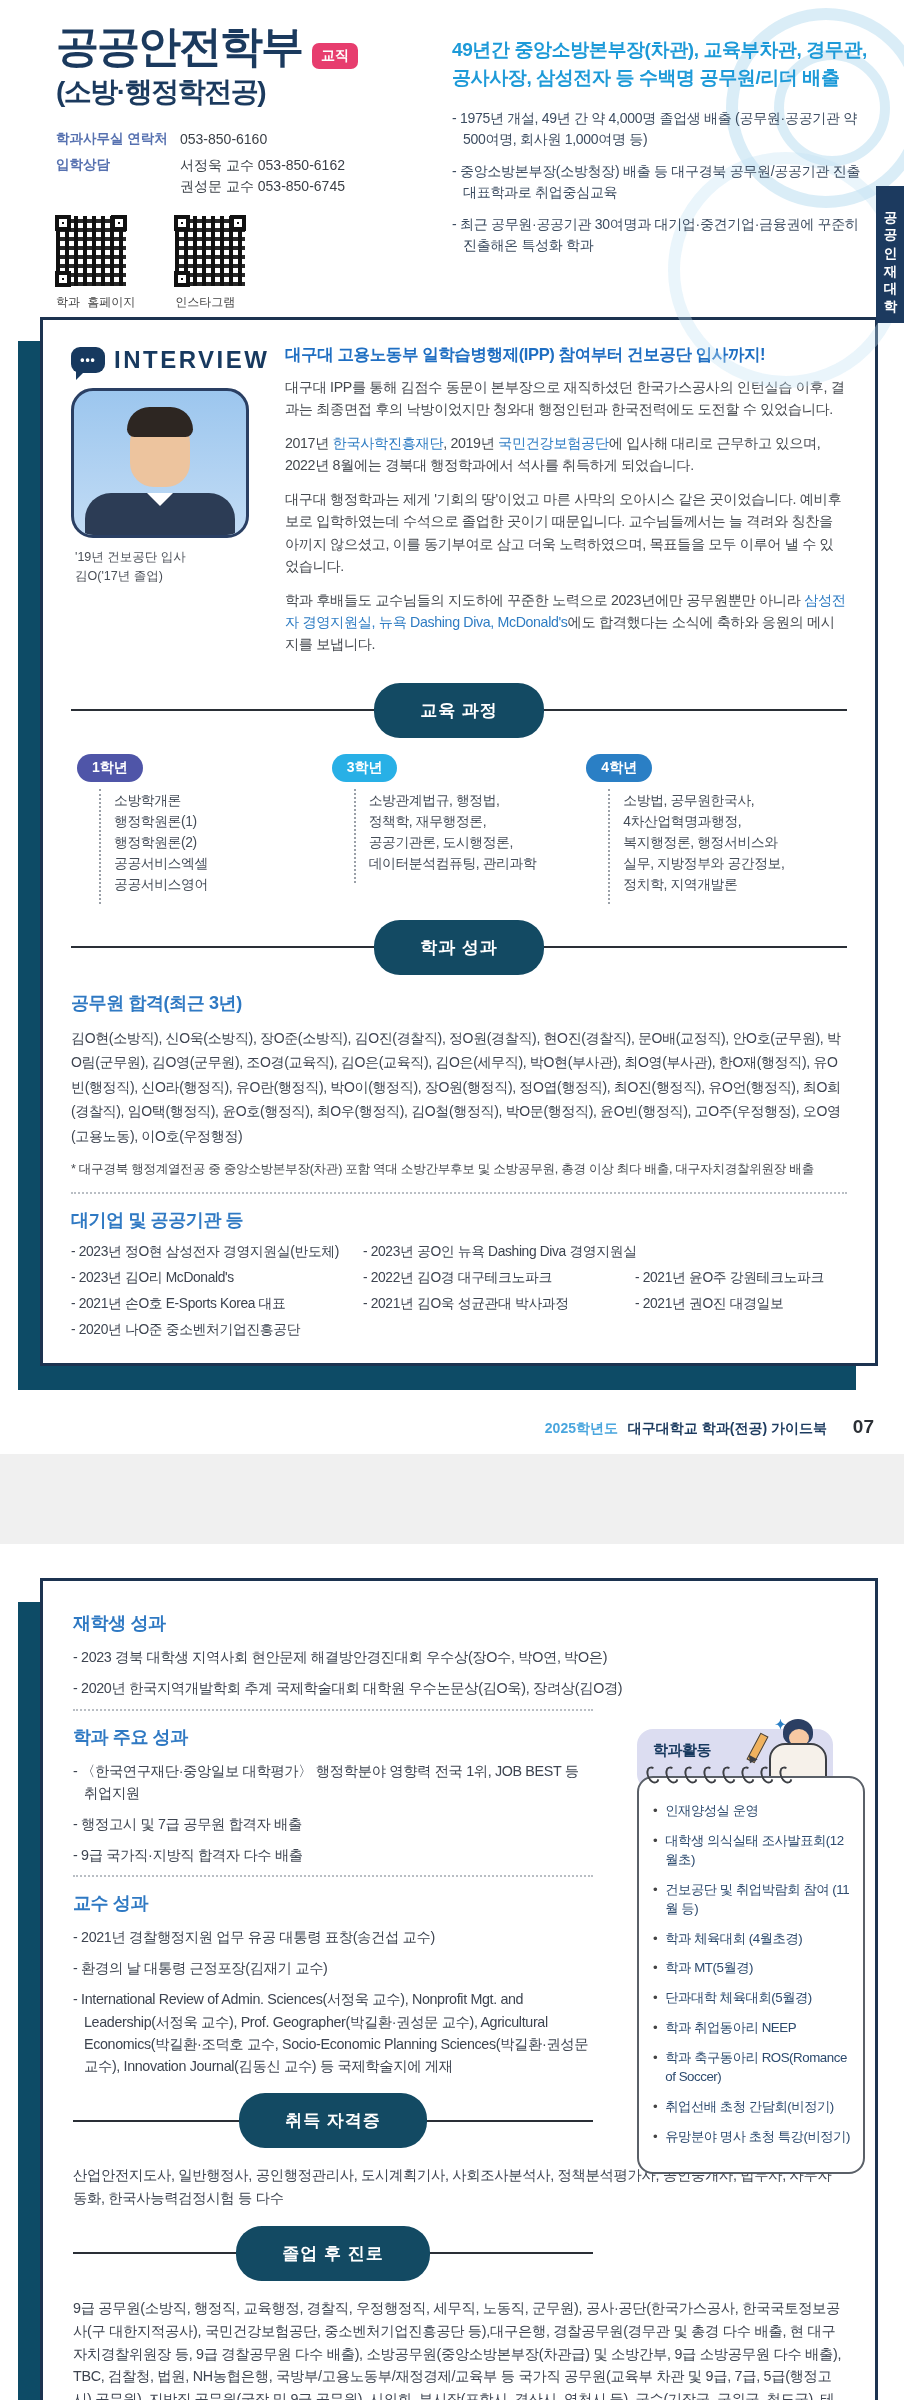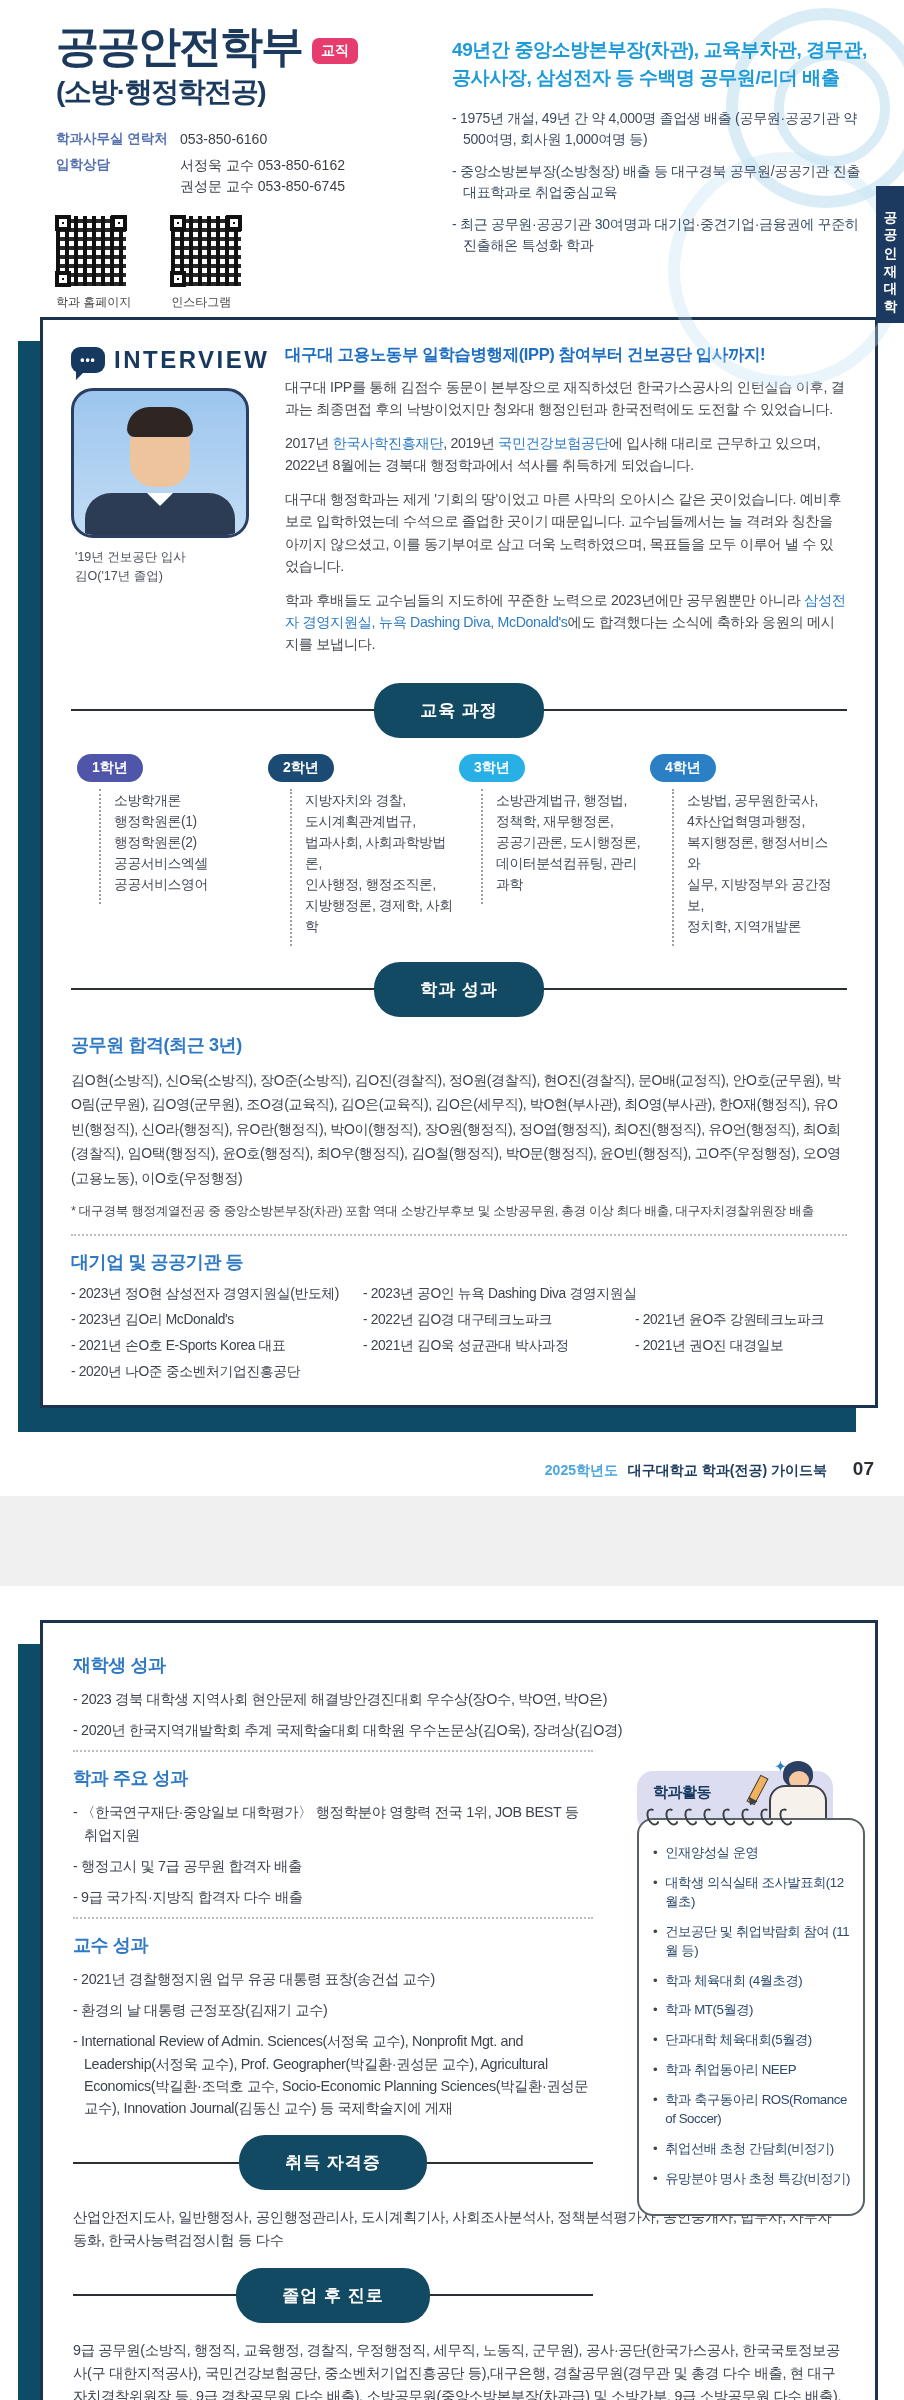--- a/index.html
+++ b/index.html
@@ -8,35 +8,35 @@
     width: 904px;
     background: #e9e9e9;
     font-family: "Liberation Sans", sans-serif;
     color:#3d4450;
   }
   .page { background:#fff; position:relative; overflow:hidden; }
 
   
   .p1-header { display:flex; padding:24px 14px 0 56px; position:relative; }
   .head-left { width:392px; flex:none; position:relative; z-index:2; }
-  .title-row { display:flex; align-items:center; gap:10px; }
+  .title-row { display:flex; align-items:flex-end; gap:10px; }
   .dept-title { font-size:43px; margin:0; color:#1b3a5e; font-weight:800; letter-spacing:-2px; line-height:1.05; }
   .badge-pink { background:#e73d6e; color:#fff; font-size:14px; font-weight:700; padding:4px 9px; border-radius:7px; margin-top:8px; flex:none; }
   .subtitle { font-size:28px; font-weight:700; color:#1b3a5e; letter-spacing:-1.5px; margin:4px 0 18px; }
   .c-row { display:flex; margin-bottom:6px; }
   .c-label { width:124px; flex:none; font-size:13.5px; font-weight:700; color:#5671b0; padding-top:1px; }
   .c-val { font-size:14px; color:#3a3f46; line-height:1.45; }
   .qr-row { display:flex; gap:40px; margin-top:20px; }
   .qr { width:70px; height:70px; position:relative;
         background:
           repeating-linear-gradient(0deg, rgba(17,17,17,0.9) 0 4px, transparent 4px 9px),
           repeating-linear-gradient(90deg, #111 0 4px, #fff 4px 9px); }
   .qf { position:absolute; width:8px; height:8px; background:#111; border:3px solid #fff; outline:4px solid #111; }
   .qf.tl { top:3px; left:3px; } .qf.tr { top:3px; right:3px; } .qf.bl { bottom:3px; left:3px; }
-  .qr-label { font-size:12px; color:#444; margin-top:8px; }
+  .qr-label { font-size:12px; color:#444; margin-top:8px;font-family:Liberation Mono, monospace; }
 
   .head-right { flex:1; padding:12px 18px 0 4px; position:relative; z-index:1; }
   .headline { font-size:19px; font-weight:800; color:#1d9ad8; line-height:1.48; white-space:pre-line; margin-bottom:16px; letter-spacing:-0.4px; position:relative; z-index:2; }
   .h-bullet { font-size:14px; color:#3c4c60; line-height:1.5; margin-bottom:11px; padding-left:11px; text-indent:-11px; letter-spacing:-0.3px; position:relative; z-index:2; }
   .deco-ring { position:absolute; border-radius:50%; border:12px solid rgba(173,214,238,0.45); z-index:0; }
   .r1 { width:200px; height:200px; right:-36px; top:-16px; }
   .r2 { width:116px; height:116px; right:0px; top:26px; border-width:10px; }
   .r3 { width:236px; height:236px; right:-14px; top:128px; border-color:rgba(196,226,244,0.35); }
 
   .side-tab { position:absolute; top:186px; right:0; background:#1c3a5f; color:#fff;
@@ -221,28 +221,20 @@
     <div class="years">
       <div class="year-col">
         <span class="ybadge y1">1학년</span>
         <div class="ycourses">소방학개론
 행정학원론(1)
 행정학원론(2)
 공공서비스엑셀
 공공서비스영어</div>
       </div>
       <div class="year-col">
-        <span class="ybadge y2">2학년</span>
-        <div class="ycourses">지방자치와 경찰,
-도시계획관계법규,
-법과사회, 사회과학방법론,
-인사행정, 행정조직론,
-지방행정론, 경제학, 사회학</div>
-      </div>
-      <div class="year-col">
         <span class="ybadge y3">3학년</span>
         <div class="ycourses">소방관계법규, 행정법,
 정책학, 재무행정론,
 공공기관론, 도시행정론,
 데이터분석컴퓨팅, 관리과학</div>
       </div>
       <div class="year-col">
         <span class="ybadge y4">4학년</span>
         <div class="ycourses">소방법, 공무원한국사,
 4차산업혁명과행정,

